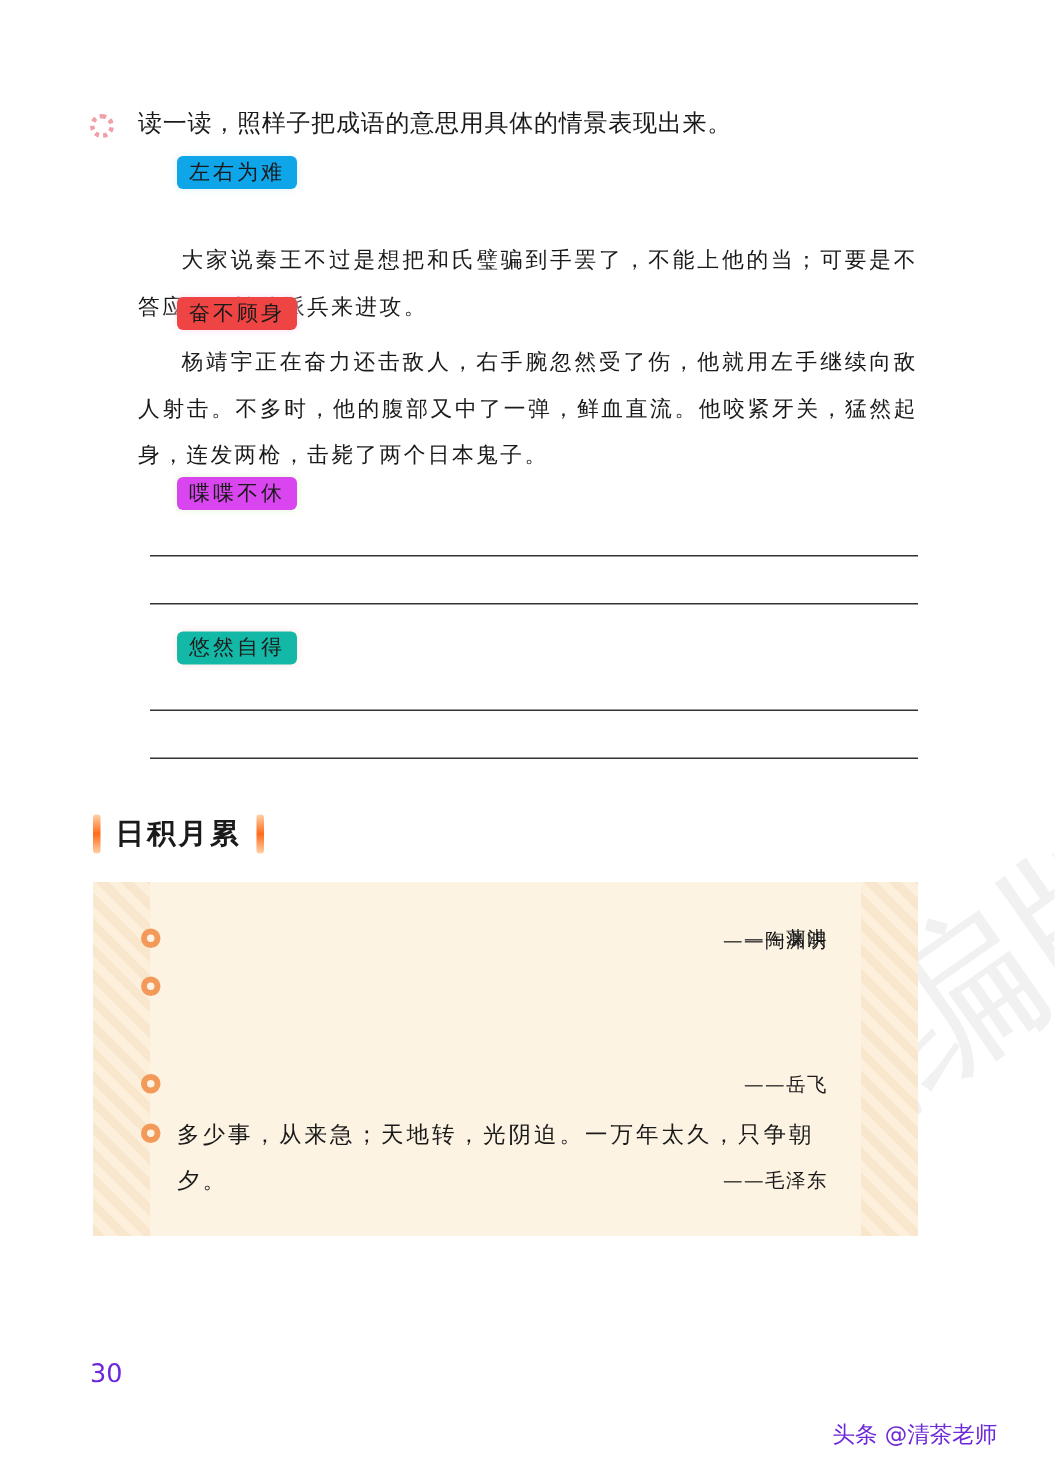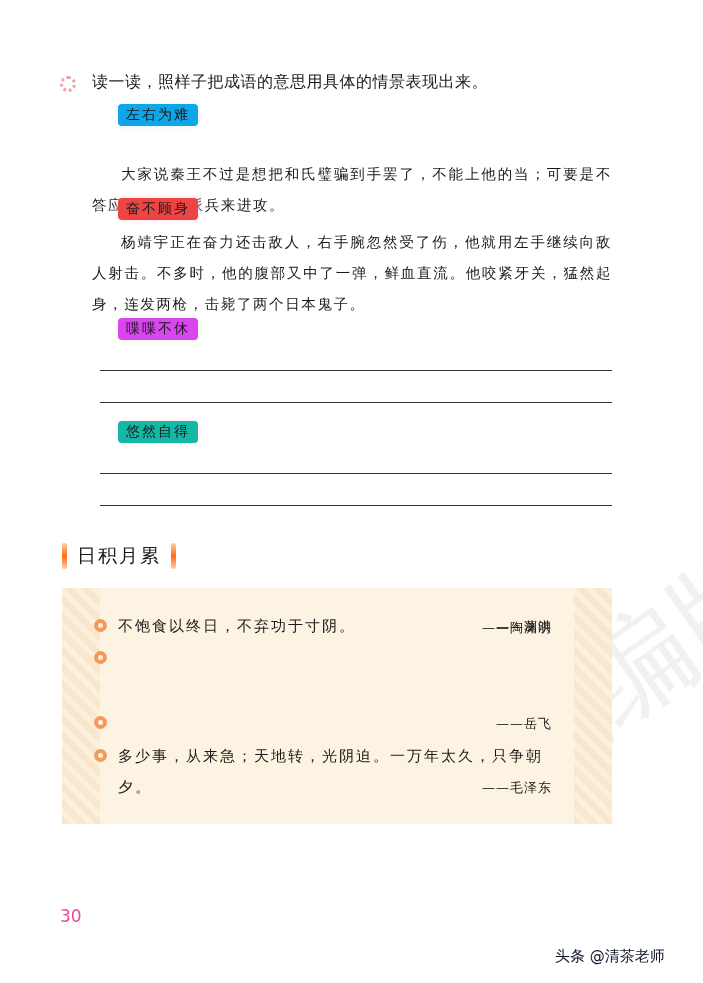--- a/index.html
+++ b/index.html
@@ -14,33 +14,33 @@
   .tag2 { left:118px; top:198px; background:#ef4444; box-shadow:0 0 6px #f8e0f3; }
   .tag3 { left:118px; top:318px; background:#d946ef; box-shadow:0 0 6px #e6f7d6; }
   .tag4 { left:118px; top:421px; background:#14b8a6; box-shadow:0 0 6px #fde4e4; }
   .para { left:92px; width:520px; font-family:"DejaVu Serif", serif; font-size:14.5px;
     line-height:31px; text-indent:2em; text-align:justify; letter-spacing:1.6px; }
   .p1 { top:133px;margin-top:26px; }
   .p2 { top:227px; }
   .line { left:100px; width:512px; height:1px; background:#333; }
   .sec-title { left:62px; top:542px; height:28px; display:flex; align-items:center; gap:10px; }
   .bar { width:5px; height:26px; background:linear-gradient(#ffd2a8, #ff6a1a 50%, #ffd2a8); border-radius:2px; }
-  .sec-text { font-size:19px; font-weight:normal; letter-spacing:2px; }
+  .sec-text { font-size:19px; font-weight:bold; letter-spacing:2px; }
   .quote-box { left:62px; top:588px; width:550px; height:236px;
     background:#fdf3e2; }
   .quote-box::before, .quote-box::after { content:""; position:absolute; top:0; bottom:0; width:38px;
     background:repeating-linear-gradient(45deg, #f8e7cc 0 6px, #fcefdc 6px 12px); }
   .quote-box::before { left:0; }
   .quote-box::after { right:0; }
   .q { left:118px; width:434px; font-family:"DejaVu Serif", serif; font-size:15px; letter-spacing:2px; line-height:31px; }
   .bullet { left:-24px; top:8px; width:13px; height:13px; border-radius:50%;
     border:4px solid #f39a5a; box-sizing:border-box; background:#fdf3e2; }
   .author { position:absolute; right:0; font-size:13px; letter-spacing:1px; }
-  .page-no { left:60px; top:906px; font-size:17px; color:#ec4899; }
-  .credit { left:555px; top:947px; font-size:15px; color:#0f172a; }
+  .page-no { left:60px; top:906px; font-size:17px; color:#6d28d9; }
+  .credit { left:555px; top:947px; font-size:15px; color:#6d28d9; }
   .watermark { left:460px; top:700px; font-size:110px; color:rgba(200,200,200,0.25);
     transform:rotate(-35deg); transform-origin:left top; font-family:"DejaVu Sans", sans-serif; white-space:nowrap; }
 </style>
 </head>
 <body>
 
 <div class="abs watermark">统编版</div>
 
 <div class="abs instr-icon"></div>
 <div class="abs instr">读一读，照样子把成语的意思用具体的情景表现出来。</div>
@@ -62,21 +62,20 @@
 <div class="abs sec-title">
   <span class="bar"></span>
   <span class="sec-text">日积月累</span>
   <span class="bar"></span>
 </div>
 
 <div class="abs quote-box"></div>
 
 <div class="abs q" style="top:611px">
   <span class="abs bullet"></span>
-  <span>不饱食以终日，不弃功于寸阴。</span>
   <span class="author">——葛洪</span>
 </div>
 
 <div class="abs q" style="top:643px">
   <span class="abs bullet"></span>
   <span class="author" style="bottom:0">——陶渊明</span>
 </div>
 
 <div class="abs q" style="top:708px">
   <span class="abs bullet"></span>

